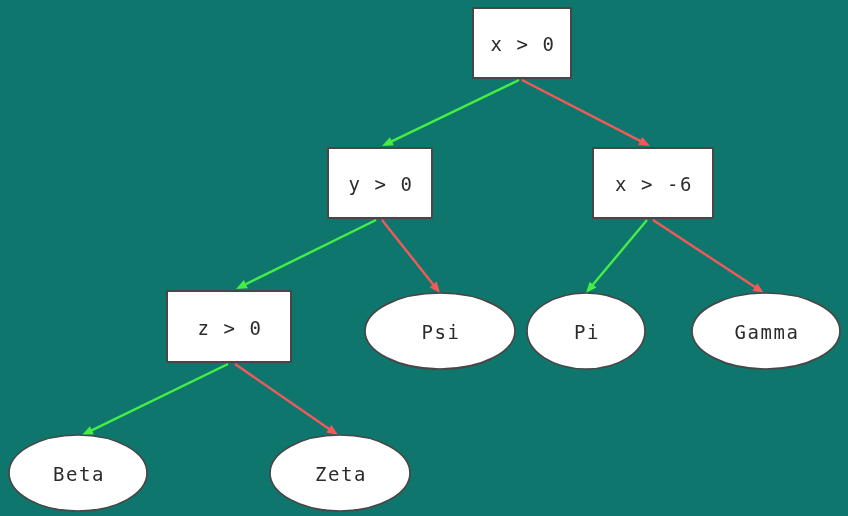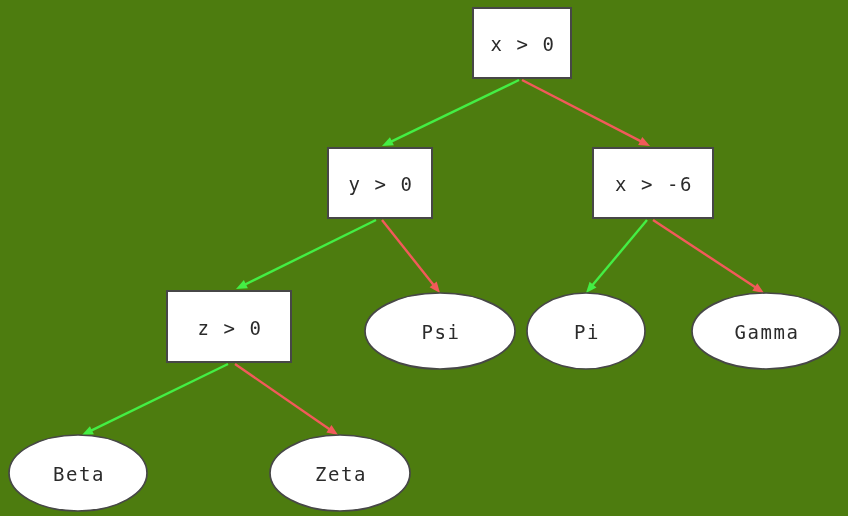--- a/index.html
+++ b/index.html
@@ -10,21 +10,21 @@
   body {
     width: 848px;
     height: 516px;
     overflow: hidden;
     font-family: "DejaVu Sans Mono", monospace;
   }
   #diagram-root {
     position: relative;
     width: 848px;
     height: 516px;
-    background: #4d7c0f;
+    background: #0f766e;
   }
   svg#tree-canvas {
     display: block;
     width: 848px;
     height: 516px;
   }
   .node-shape {
     fill: #ffffff;
     stroke: #474747;
     stroke-width: 2;

